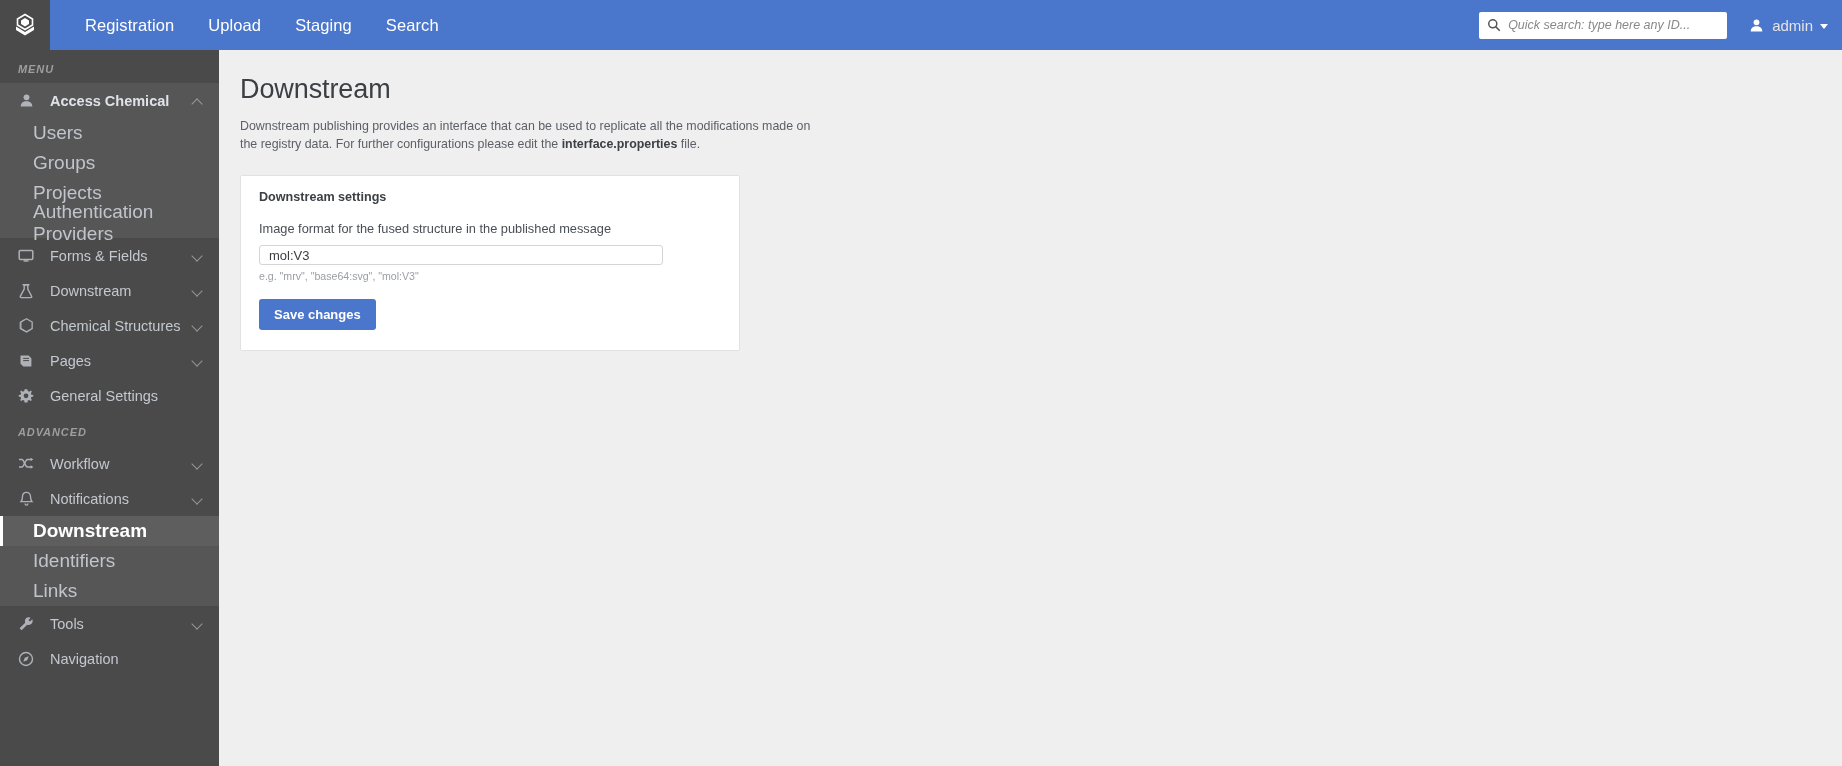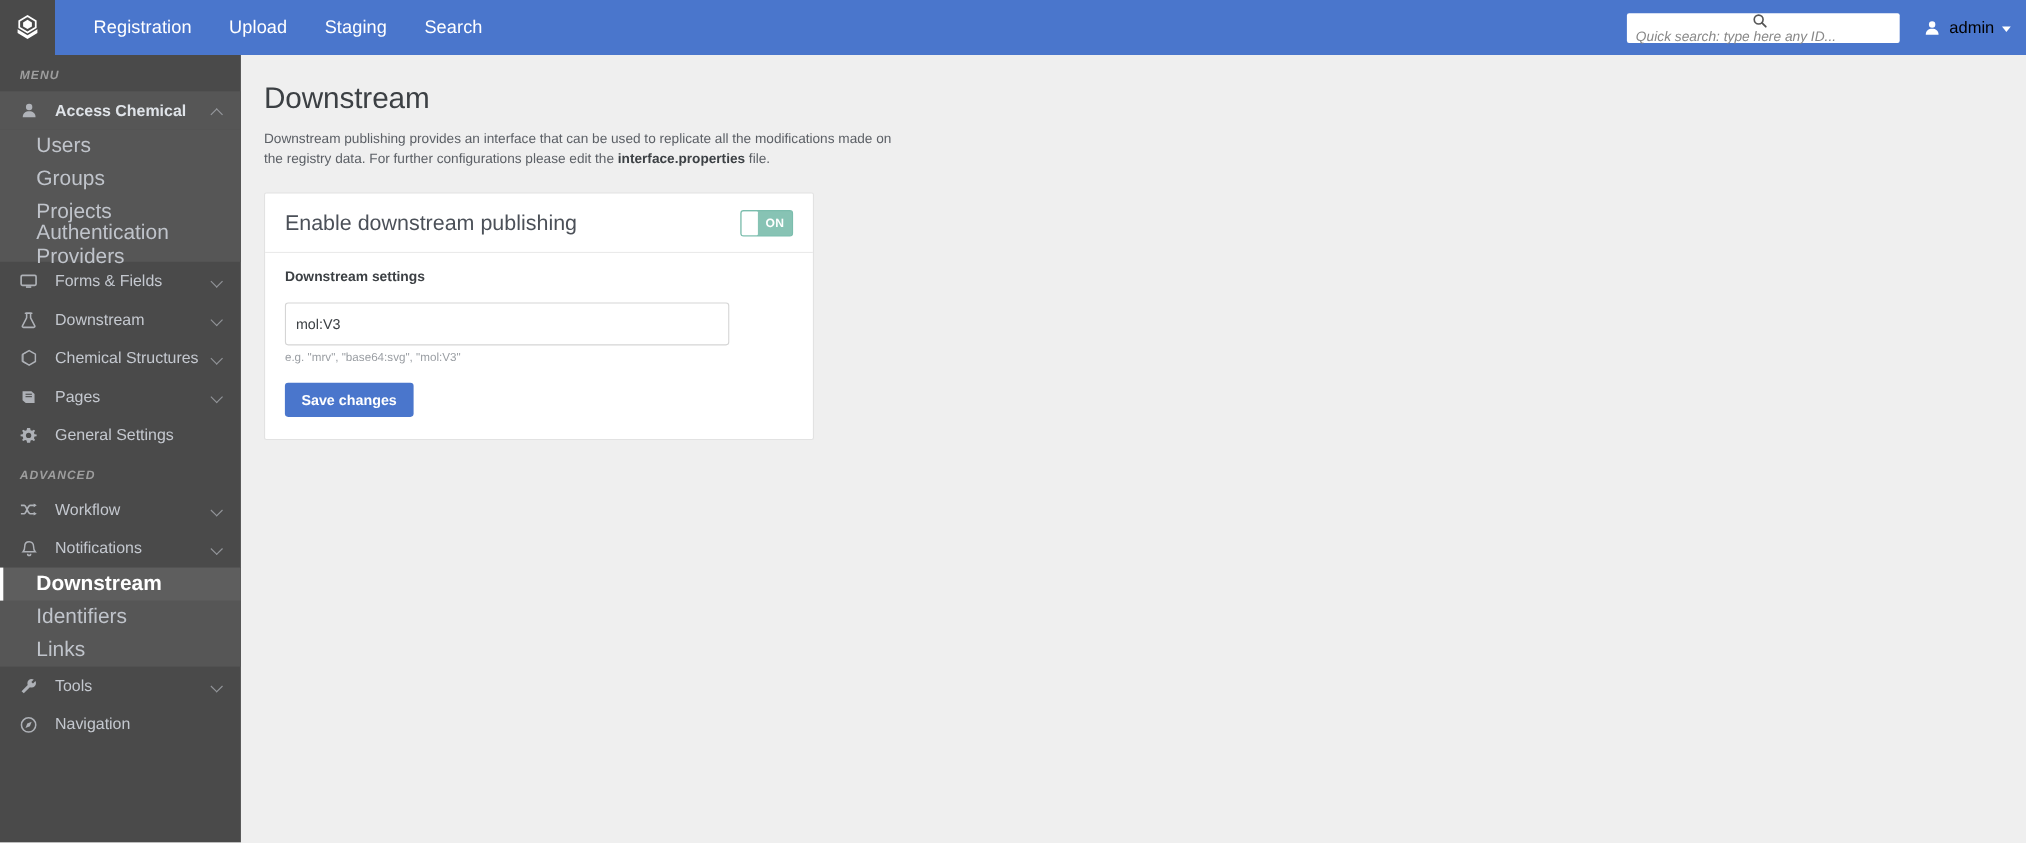--- a/index.html
+++ b/index.html
@@ -26,31 +26,31 @@
   .nav-links { display: flex; align-items: flex-start; height: 50px; margin-left: 18px; }
   .nav-link {
     color: #ffffff; font-size: 16.5px; padding: 0 17px; line-height: 50px;
     cursor: pointer; white-space: nowrap; letter-spacing: .1px;
   }
   .topbar-right {
     margin-left: auto; display: flex; align-items: center; padding-right: 14px;
   }
   .search-wrap {
     width: 248px; height: 27px; background: #fff; border-radius: 2px;
-    display: flex; align-items: center; padding: 0 8px; flex-direction: column;
+    display: flex; align-items: center; padding: 0 8px;
   }
   .search-wrap svg { flex: 0 0 14px; margin-right: 7px; }
   .search-input {
     border: 0; outline: 0; width: 100%; font-size: 12.5px;
     font-family: "Liberation Sans", sans-serif; color: #333;
     font-style: italic; background: transparent;
   }
   .search-input::placeholder { color: #888; font-style: italic; }
   .user-menu {
-    display: flex; align-items: center; margin-left: 22px; color: #000000;
+    display: flex; align-items: center; margin-left: 22px; color: #e5e5e5;
     font-size: 15px; cursor: pointer;
   }
   .user-menu .person { margin-right: 8px; display: flex; }
   .caret-down {
     width: 0; height: 0; margin-left: 7px; margin-top: 2px;
     border-left: 4.5px solid transparent; border-right: 4.5px solid transparent;
     border-top: 5px solid #fff;
   }
 
   
@@ -135,21 +135,21 @@
   }
 
   .panel-body { padding: 14px 18px 20px 18px; }
   .settings-title {
     font-size: 12.6px; font-weight: bold; color: #3c4044; margin-bottom: 17px;
   }
   .field-label {
     font-size: 12.8px; color: #4a4f55; margin-bottom: 9px;
   }
   .text-input {
-    width: 404px; height: 39px; border: 1px solid #d5d5d5; border-radius: 3px;
+    width: 404px; height: 20px; border: 1px solid #d5d5d5; border-radius: 3px;
     padding: 0 9px; font-size: 13px; color: #3c4044; outline: none;
     font-family: "Liberation Sans", sans-serif; background: #fff;
   }
   .help-text {
     font-size: 10.6px; color: #9a9ea3; margin-top: 5px; margin-bottom: 17px;
   }
   .btn-primary {
     background: #4a76cc; color: #ffffff; border: 0; border-radius: 3px;
     font-size: 13px; font-weight: bold; padding: 8px 15px; cursor: pointer;
     font-family: "Liberation Sans", sans-serif;
@@ -323,27 +323,21 @@
 </div>
 
 <div class="main">
   <h1 class="page-title">Downstream</h1>
 
   <p class="page-desc">
     <span>Downstream publishing provides an interface that can be used to replicate all the modifications made on the registry data. For further configurations please edit the </span><b>interface.properties</b><span> file.</span>
   </p>
 
   <div class="panel">
-    <div class="panel-head">
-      <div class="panel-head-title">Enable downstream publishing</div>
-      <div class="toggle">
-        <span class="knob"></span>
-        <span class="tg-label">ON</span>
-      </div>
-    </div>
     <div class="panel-body">
       <div class="settings-title">Downstream settings</div>
+      <div class="field-label">Image format for the fused structure in the published message</div>
       <input class="text-input" type="text" value="mol:V3" style="">
       <div class="help-text">e.g. "mrv", "base64:svg", "mol:V3"</div>
       <button class="btn-primary">Save changes</button>
     </div>
   </div>
 </div>
 
 </body></html>

